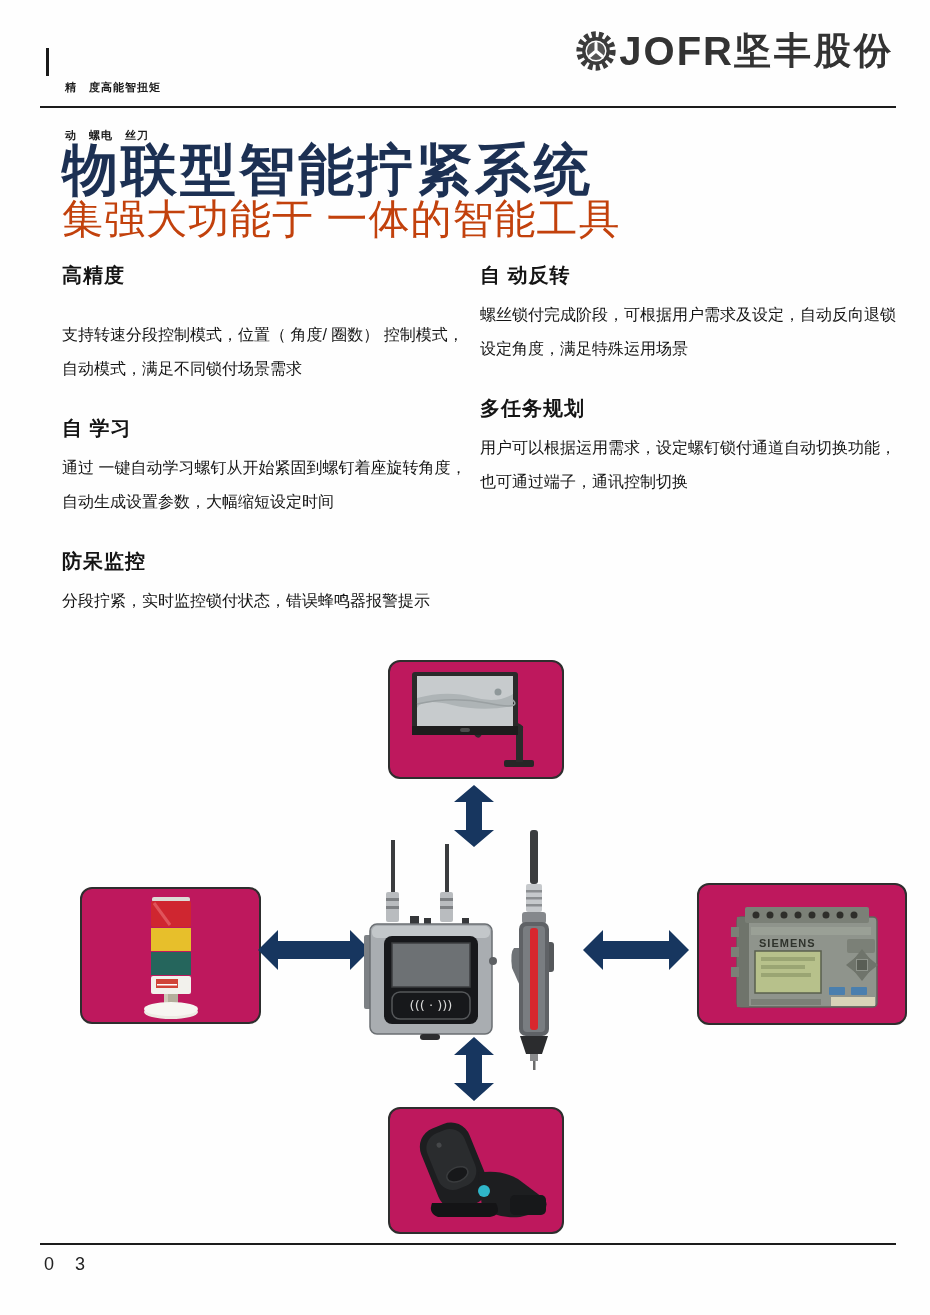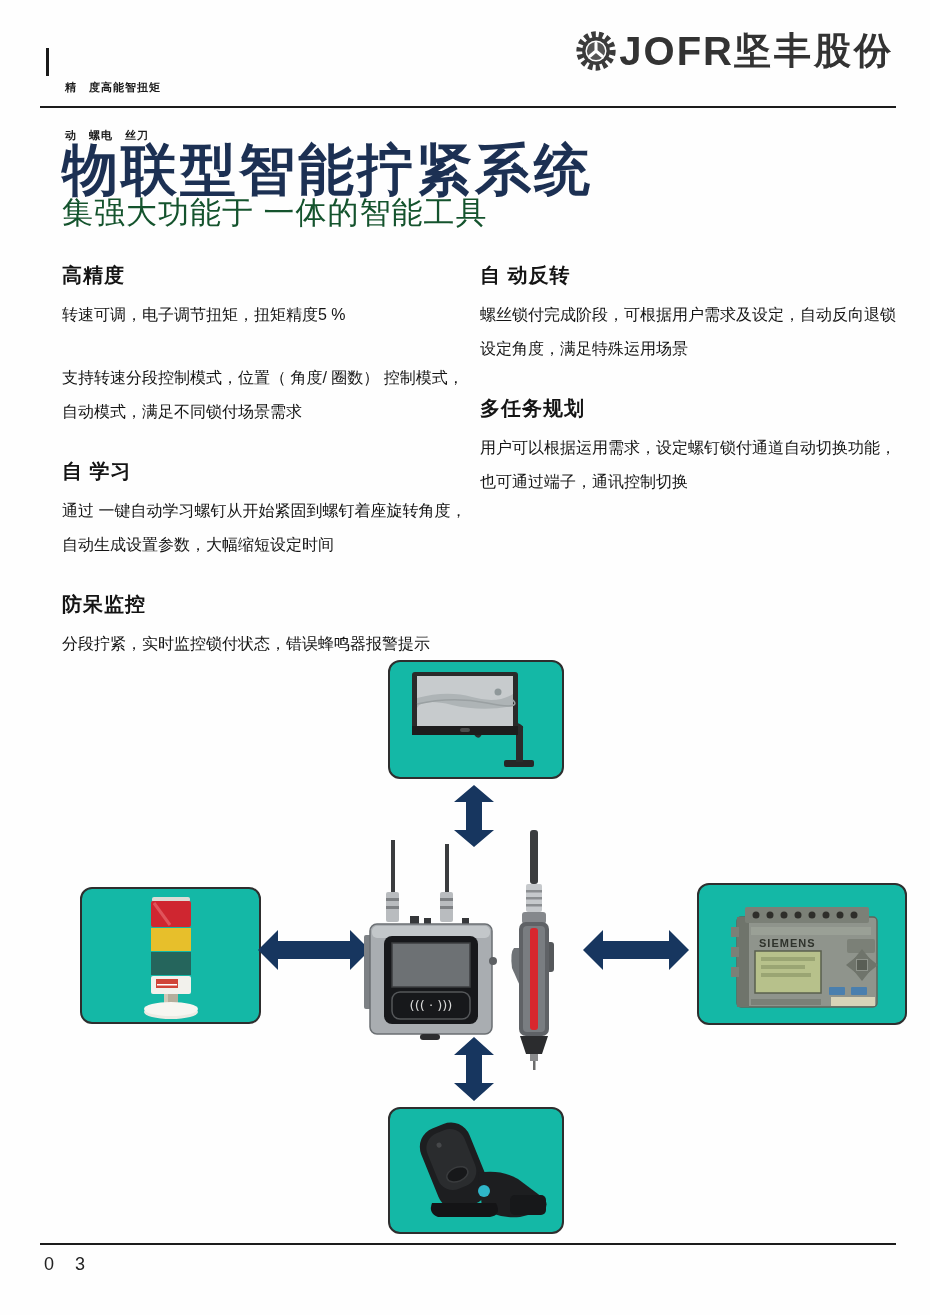--- a/index.html
+++ b/index.html
@@ -11,30 +11,30 @@
   
   .tagline{position:absolute;left:46px;top:48px;display:flex;align-items:flex-start;}
   .tagline-bar{width:3px;height:28px;background:#1a1a1a;margin-right:16px;}
   .tagline-text{font-size:11px;line-height:1.45;font-weight:700;color:#1a1a1a;letter-spacing:1px;white-space:pre;}
   .brand{position:absolute;right:36px;top:26px;display:flex;align-items:center;gap:0;}
   .brand-en{font-size:40px;font-weight:800;color:#333;letter-spacing:2px;}
   .brand-cn{font-size:37px;font-weight:800;color:#333;letter-spacing:3px;}
   .header-rule{position:absolute;left:40px;top:106px;width:856px;height:2px;background:#1c1c1c;}
   
   .page-title{position:absolute;left:62px;top:133px;font-size:56px;font-weight:800;color:#1c3053;letter-spacing:3px;}
-  .page-subtitle{position:absolute;left:62px;top:192px;font-size:31px;font-weight:500;color:#14532d;letter-spacing:1px;}
+  .page-subtitle{position:absolute;left:62px;top:192px;font-size:41px;font-weight:500;color:#c2410c;letter-spacing:1px;}
   
   .features-left{position:absolute;left:62px;top:262px;width:412px;}
   .features-right{position:absolute;left:480px;top:262px;width:428px;}
   .feature{margin-bottom:29px;}
   .feature-heading{font-size:20px;font-weight:800;color:#141414;margin-bottom:9px;letter-spacing:1px;}
   .feature-body{font-size:16px;line-height:2.12;color:#141414;}
   
   .diagram{position:absolute;left:0;top:655px;width:930px;height:590px;}
-  .node-box{position:absolute;border:2px solid #2e2e2e;border-radius:12px;background:#14b8a6;display:flex;align-items:center;justify-content:center;text-align:right;}
+  .node-box{position:absolute;border:2px solid #2e2e2e;border-radius:12px;background:#be185d;display:flex;align-items:center;justify-content:center;text-align:right;}
   .box-top{left:388px;top:5px;width:172px;height:115px;}
   .box-left{left:80px;top:232px;width:177px;height:133px;}
   .box-right{left:697px;top:228px;width:206px;height:138px;}
   .box-bottom{left:388px;top:452px;width:172px;height:123px;}
   .arrow{position:absolute;}
   .arrow-up{left:452px;top:130px;}
   .arrow-down{left:452px;top:382px;}
   .arrow-left{left:258px;top:272px;}
   .arrow-right{left:583px;top:272px;}
   .controller{position:absolute;left:362px;top:185px;}
@@ -69,21 +69,20 @@
   </div>
 
   <div class="header-rule"></div>
 
   <div class="page-title">物联型智能拧紧系统</div>
   <div class="page-subtitle">集强大功能于 一体的智能工具</div>
 
   <div class="features-left">
     <div class="feature">
       <div class="feature-heading">高精度</div>
-      <div class="feature-body">转速可调，电子调节扭矩，扭矩精度5 %</div>
     </div>
     <div class="feature">
       <div class="feature-body">支持转速分段控制模式，位置（ 角度/ 圈数） 控制模式，自动模式，满足不同锁付场景需求</div>
     </div>
     <div class="feature">
       <div class="feature-heading">自 学习</div>
       <div class="feature-body">通过 一键自动学习螺钉从开始紧固到螺钉着座旋转角度，自动生成设置参数，大幅缩短设定时间</div>
     </div>
     <div class="feature">
       <div class="feature-heading">防呆监控</div>

